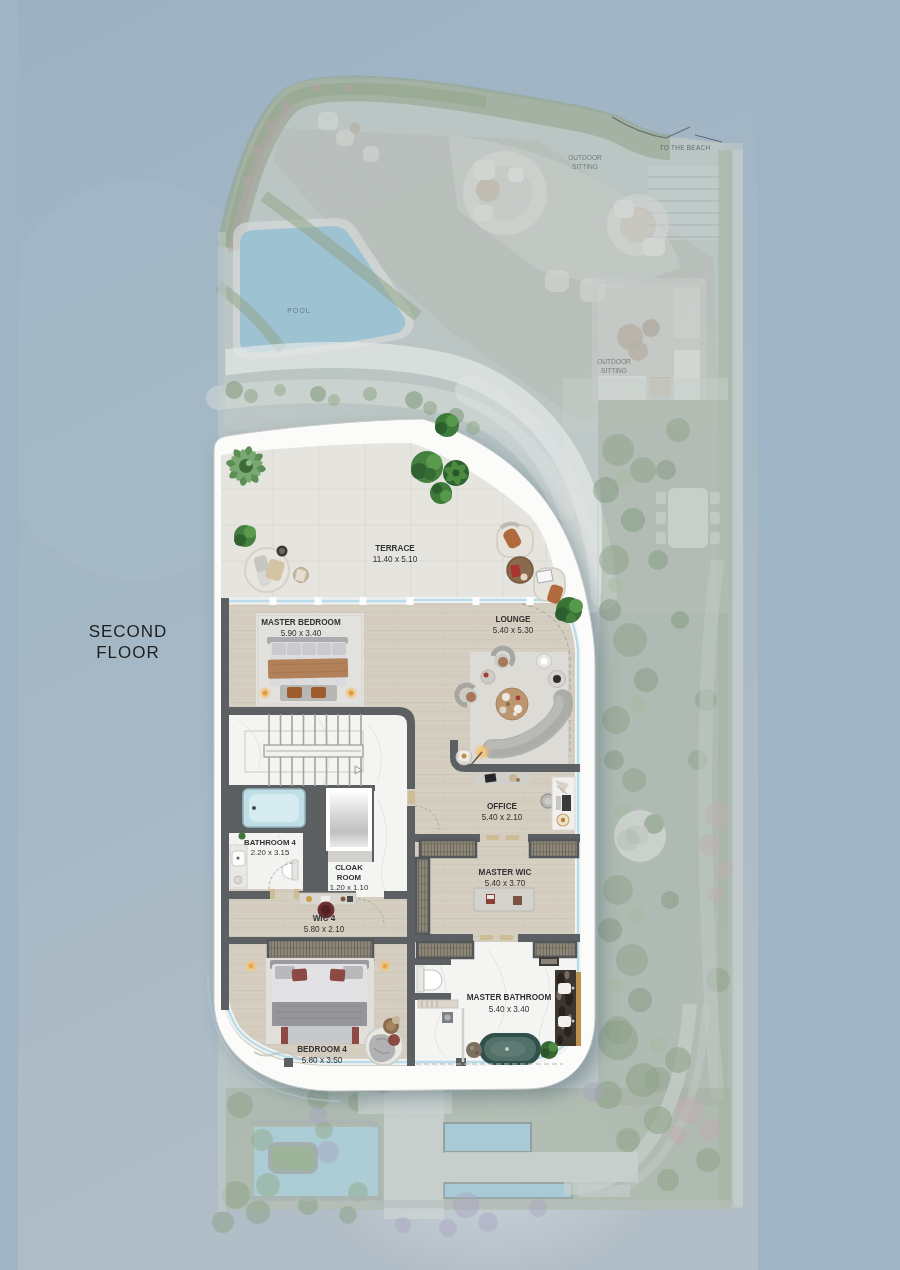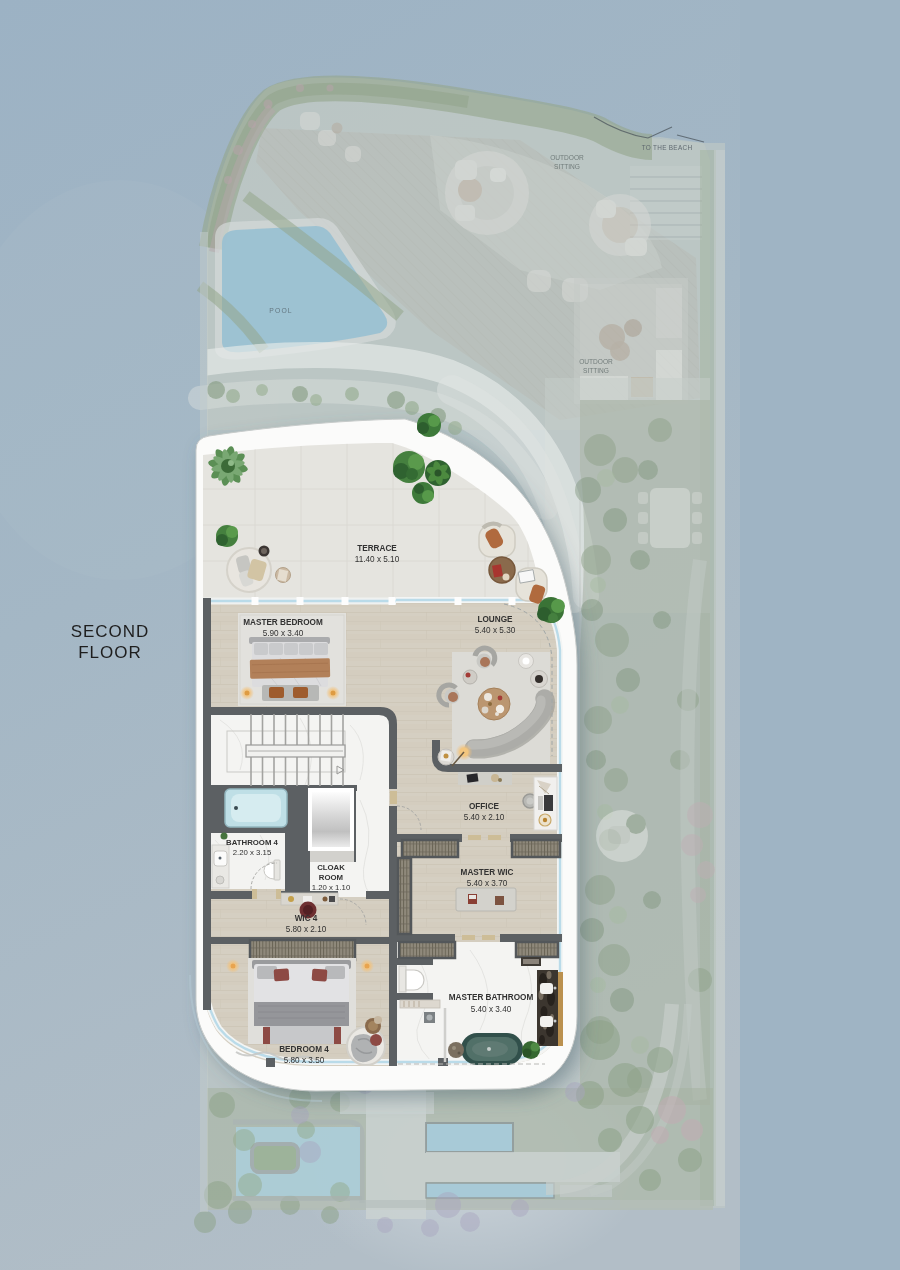--- a/index.html
+++ b/index.html
@@ -1,16 +1,16 @@
 <!DOCTYPE html>
 <html><head>
 <meta charset="utf-8">
 <style>
   html,body{margin:0;padding:0;background:#9fb4c4;}
-  #page{position:relative;width:740px;height:1270px;overflow:hidden;font-family:"Liberation Sans",sans-serif;}
+  #page{position:relative;width:740px;height:1270px;overflow:hidden;font-family:"Liberation Sans",sans-serif;margin-left:18px;}
   svg{display:block;}
   text{font-family:"Liberation Sans",sans-serif;}
 </style>
 </head>
 <body>
 <div id="page">
 <svg width="900" height="1270" viewBox="0 0 900 1270">
 <defs>
   <linearGradient id="bg" x1="0" y1="0" x2="0.35" y2="1">
     <stop offset="0" stop-color="#9cb2c4"></stop>

